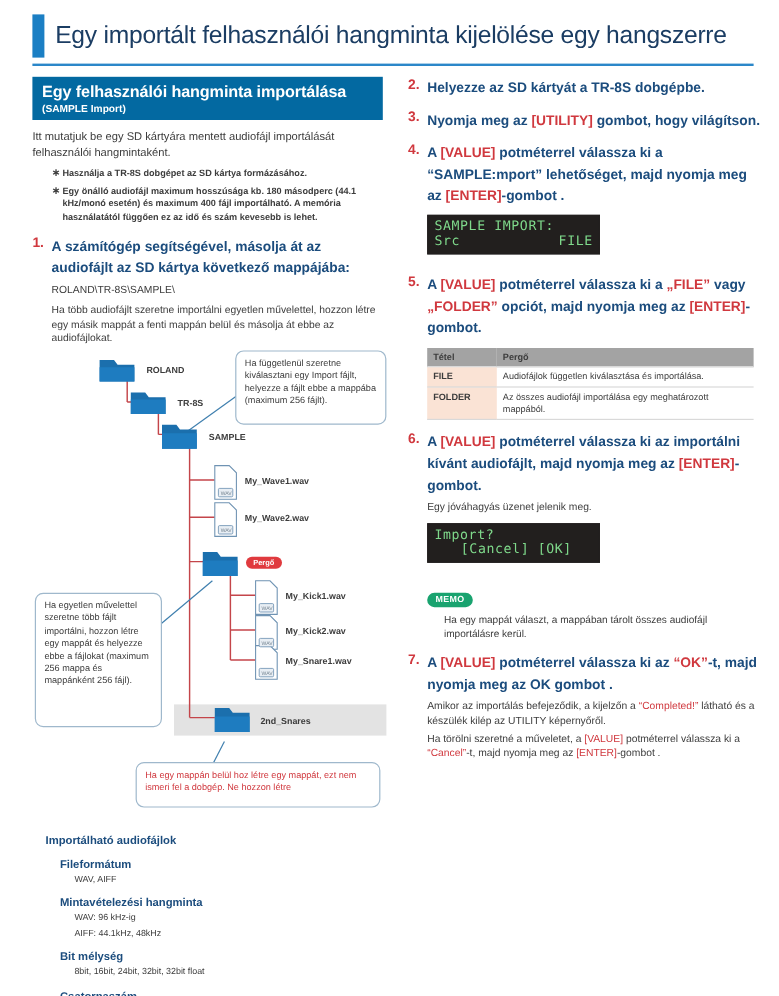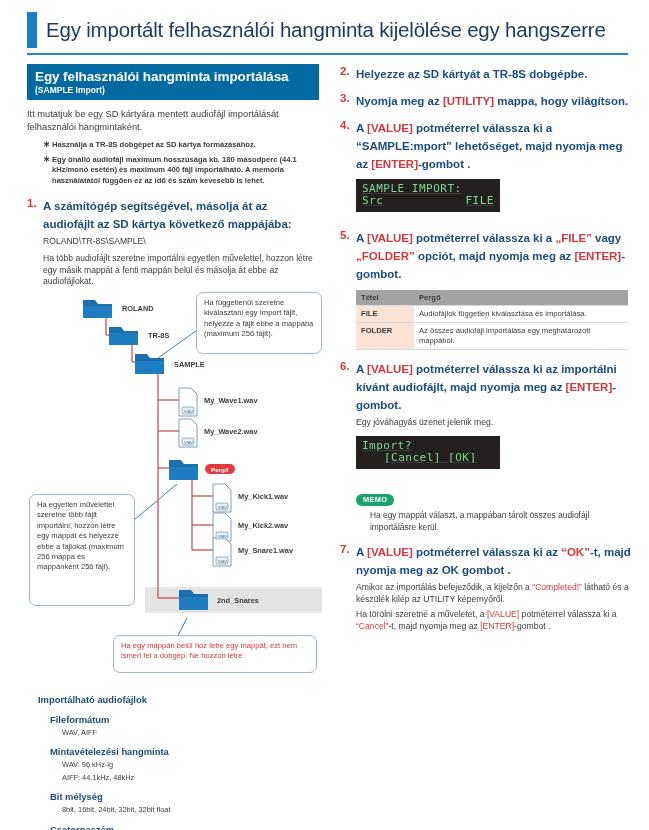--- a/index.html
+++ b/index.html
@@ -36,21 +36,21 @@
   .step{position:relative;padding-left:16px;margin-top:9px;}
   .step .num{position:absolute;left:0;top:0;color:#d0383e;font-weight:700;font-size:11.5px;line-height:14.5px;}
   .step .stext{font-size:11.5px;font-weight:700;line-height:14.5px;color:#1b4c7d;}
   .step-sub{font-size:8.6px;line-height:11.6px;color:#3c3c3c;margin:4px 0 0 16px;}
   .step-sub.small-gap{margin-top:6px;}
   .mono-path{font-size:8.6px;line-height:11.6px;color:#3c3c3c;margin:4px 0 0 16px;}
   .kred{color:#d0383e;}
 
   
   .lcd{background:#221f1e;border:1px solid #221f1e;padding:3px 5px 4px 5px;margin:7px 0 16px 16px;
-    width:132px;font-family:"DejaVu Sans Mono","Liberation Mono",monospace;text-decoration:underline;}
+    width:132px;font-family:"DejaVu Sans Mono","Liberation Mono",monospace;}
   .lcd .l1{color:#7fd98b;font-size:11px;line-height:12px;letter-spacing:0.5px;}
   .lcd .l2{color:#7fd98b;font-size:11px;line-height:12px;letter-spacing:0.5px;
     display:flex;justify-content:space-between;}
 
   
   table.opt{border-collapse:collapse;margin:8px 0 0 16px;width:272px;}
   table.opt th{background:#a3a3a3;color:#3c3c3c;font-size:7.6px;font-weight:700;
     text-align:left;padding:3px 5px;}
   table.opt td{font-size:7.6px;line-height:10px;padding:3px 5px;
     border-bottom:1px solid #d9d9d9;vertical-align:top;}
@@ -235,21 +235,21 @@
 
   
   <div class="step" style="margin-top:0;">
     <span class="num">2.</span>
     <span class="stext">Helyezze az SD kártyát a TR-8S dobgépbe.</span>
   </div>
 
   
   <div class="step">
     <span class="num">3.</span>
-    <span class="stext"><span>Nyomja meg az </span><span class="kred">[UTILITY]</span><span> mappa, hogy világítson.</span></span>
+    <span class="stext"><span>Nyomja meg az </span><span class="kred">[UTILITY]</span><span> gombot, hogy világítson.</span></span>
   </div>
 
   
   <div class="step">
     <span class="num">4.</span>
     <span class="stext"><span>A </span><span class="kred">[VALUE]</span><span> potméterrel válassza ki a “SAMPLE:mport” lehetőséget, majd nyomja meg az </span><span class="kred">[ENTER]</span><span>-gombot .</span></span>
   </div>
 
   
   <div class="lcd">

